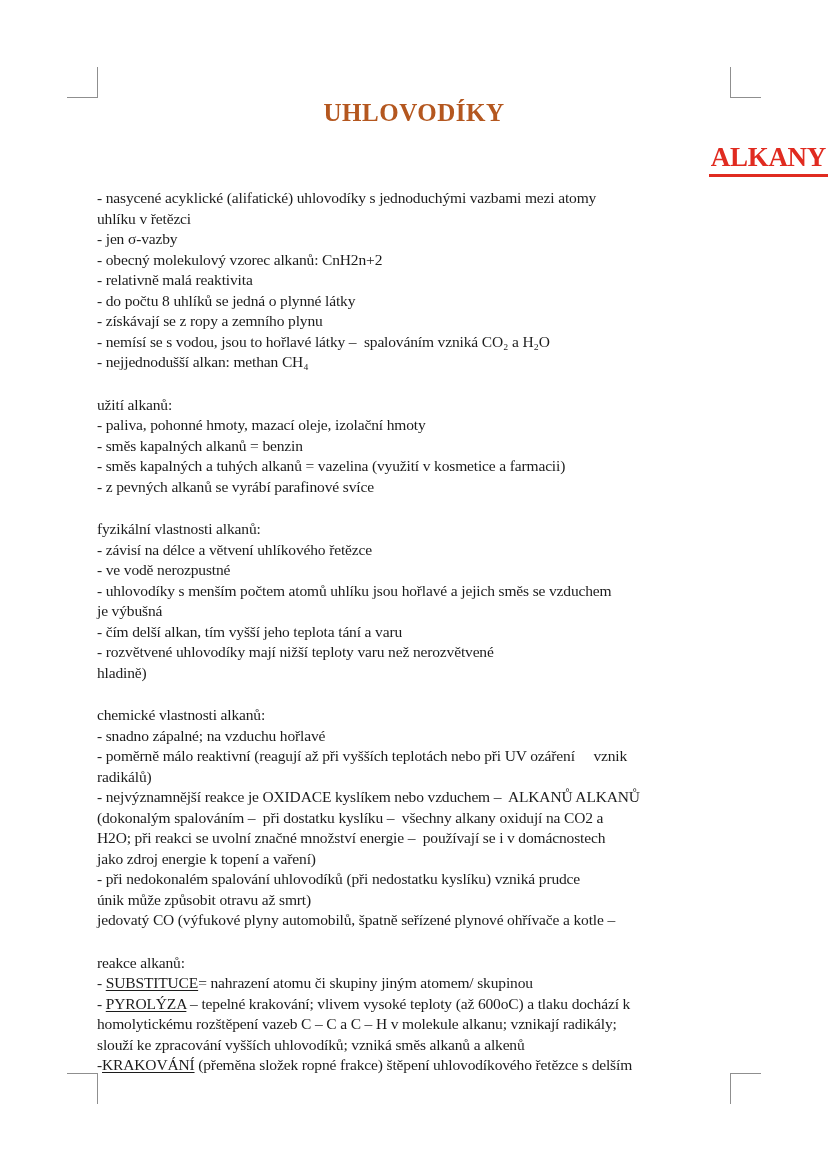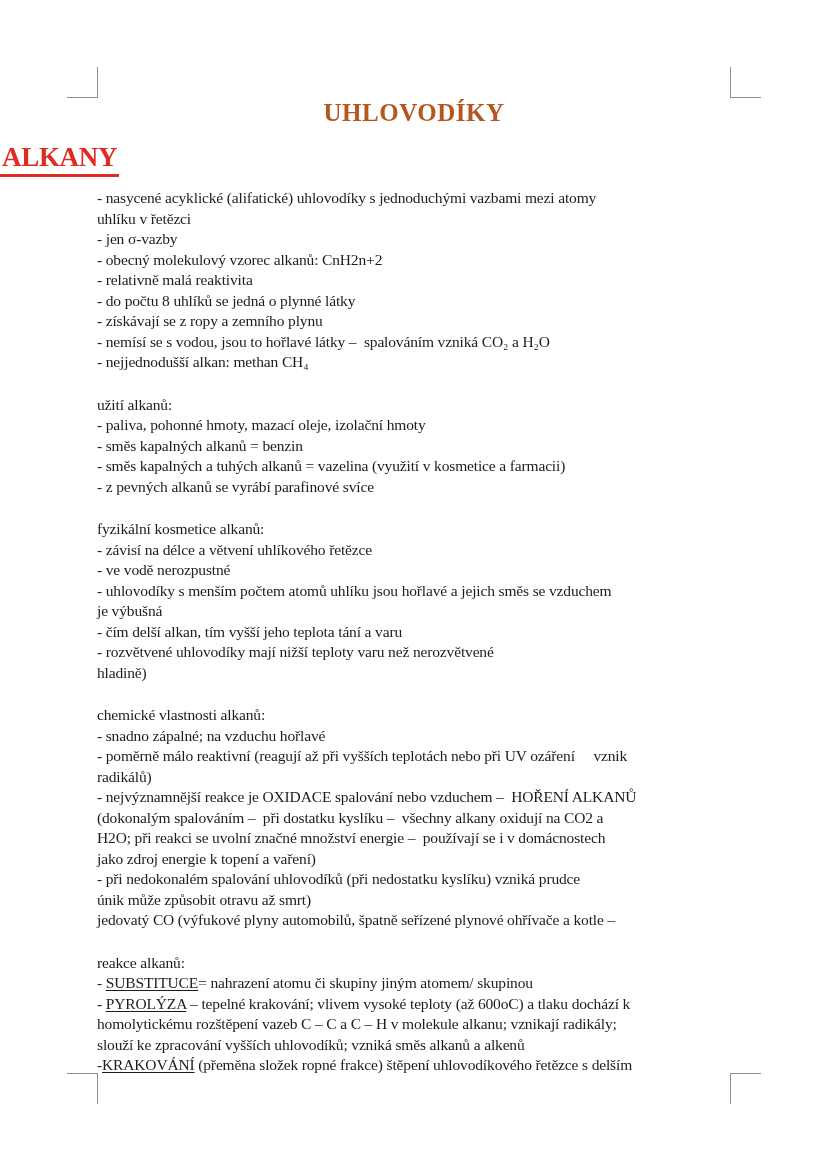--- a/index.html
+++ b/index.html
@@ -12,21 +12,21 @@
     font-family:Liberation Serif, serif;
   }
   .doc-title{
     position:absolute;top:99px;left:0;width:100%;
     text-align:center;
     font-size:25px;font-weight:bold;letter-spacing:0.5px;
     color:var(--title-color,#b4571f);
   }
   .doc-subtitle-wrap{
     position:absolute;top:142px;left:0;width:100%;
-    text-align:left;
+    text-align:right;
   }
   .doc-subtitle{
     display:inline-block;
     font-size:27px;font-weight:bold;letter-spacing:-0.3px;
     color:var(--subtitle-color,#e02b20);
     border-bottom:3px solid var(--subtitle-color,#e02b20);
     padding:0 2px 1px 2px;
   }
   .body-text{
     position:absolute;left:97px;top:188px;width:690px;
@@ -73,35 +73,35 @@
         <div class="line"><span>- nejjednodušší alkan: methan CH₄</span></div>
       </div>
       <div class="section">
         <div class="line"><span>užití alkanů:</span></div>
         <div class="line"><span>- paliva, pohonné hmoty, mazací oleje, izolační hmoty</span></div>
         <div class="line"><span>- směs kapalných alkanů = benzin</span></div>
         <div class="line"><span>- směs kapalných a tuhých alkanů = vazelina (využití v kosmetice a farmacii)</span></div>
         <div class="line"><span>- z pevných alkanů se vyrábí parafinové svíce</span></div>
       </div>
       <div class="section">
-        <div class="line"><span>fyzikální kosmetice alkanů:</span></div>
+        <div class="line"><span>fyzikální vlastnosti alkanů:</span></div>
         <div class="line"><span>- závisí na délce a větvení uhlíkového řetězce</span></div>
         <div class="line"><span>- ve vodě nerozpustné</span></div>
         <div class="line"><span>- uhlovodíky s menším počtem atomů uhlíku jsou hořlavé a jejich směs se vzduchem</span></div>
         <div class="line"><span>je výbušná</span></div>
         <div class="line"><span>- čím delší alkan, tím vyšší jeho teplota tání a varu</span></div>
         <div class="line"><span>- rozvětvené uhlovodíky mají nižší teploty varu než nerozvětvené</span></div>
         <div class="line"><span>hladině)</span></div>
       </div>
       <div class="section">
         <div class="line"><span>chemické vlastnosti alkanů:</span></div>
         <div class="line"><span>- snadno zápalné; na vzduchu hořlavé</span></div>
         <div class="line"><span>- poměrně málo reaktivní (reagují až při vyšších teplotách nebo při UV ozáření     vznik</span></div>
         <div class="line"><span>radikálů)</span></div>
-        <div class="line"><span>- nejvýznamnější reakce je OXIDACE spalování nebo vzduchem –  HOŘENÍ ALKANŮ</span></div>
+        <div class="line"><span>- nejvýznamnější reakce je OXIDACE kyslíkem nebo vzduchem –  ALKANŮ ALKANŮ</span></div>
         <div class="line"><span>(dokonalým spalováním –  při dostatku kyslíku –  všechny alkany oxidují na CO2 a</span></div>
         <div class="line"><span>H2O; při reakci se uvolní značné množství energie –  používají se i v domácnostech</span></div>
         <div class="line"><span>jako zdroj energie k topení a vaření)</span></div>
         <div class="line"><span>- při nedokonalém spalování uhlovodíků (při nedostatku kyslíku) vzniká prudce</span></div>
         <div class="line"><span>únik může způsobit otravu až smrt)</span></div>
         <div class="line"><span>jedovatý CO (výfukové plyny automobilů, špatně seřízené plynové ohřívače a kotle –</span></div>
       </div>
       <div class="section">
         <div class="line"><span>reakce alkanů:</span></div>
         <div class="line"><span>- </span><span class="u">SUBSTITUCE</span><span>= nahrazení atomu či skupiny jiným atomem/ skupinou</span></div>

